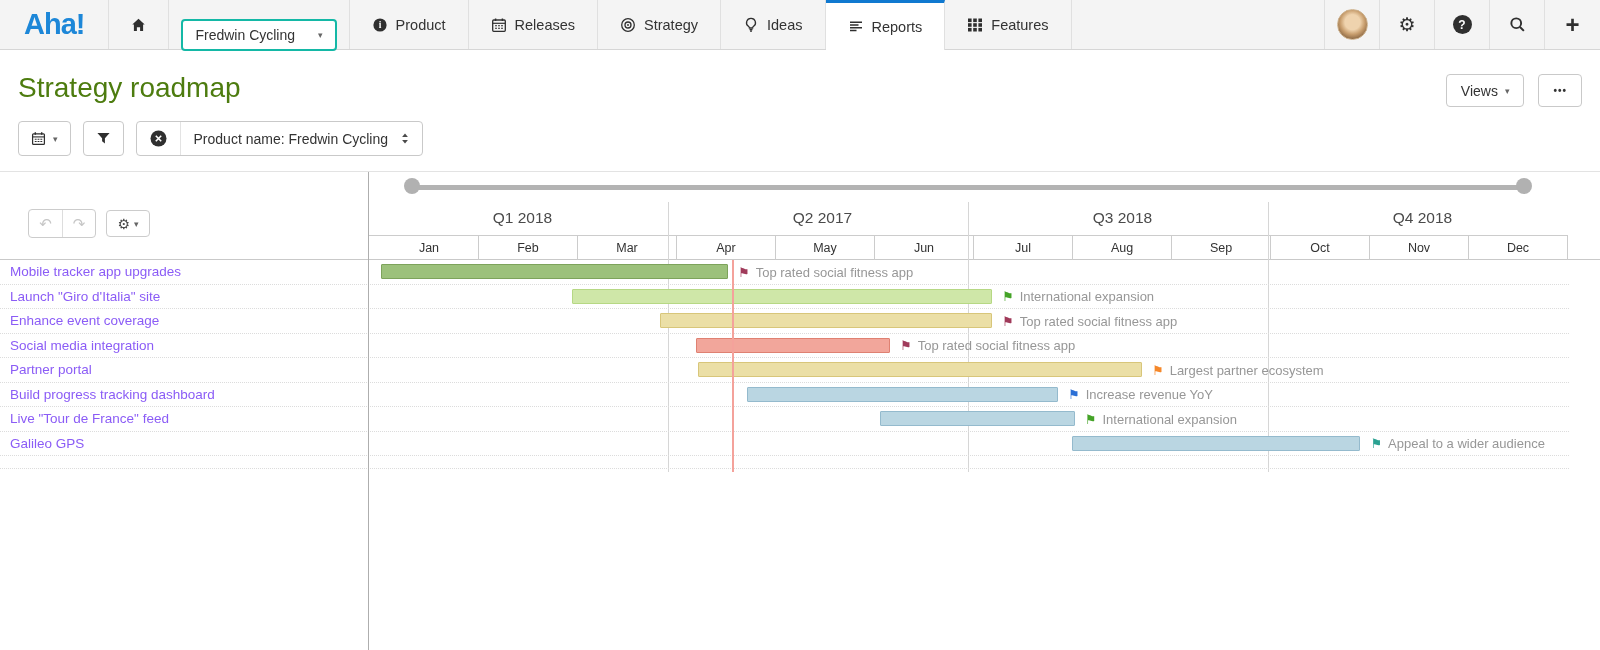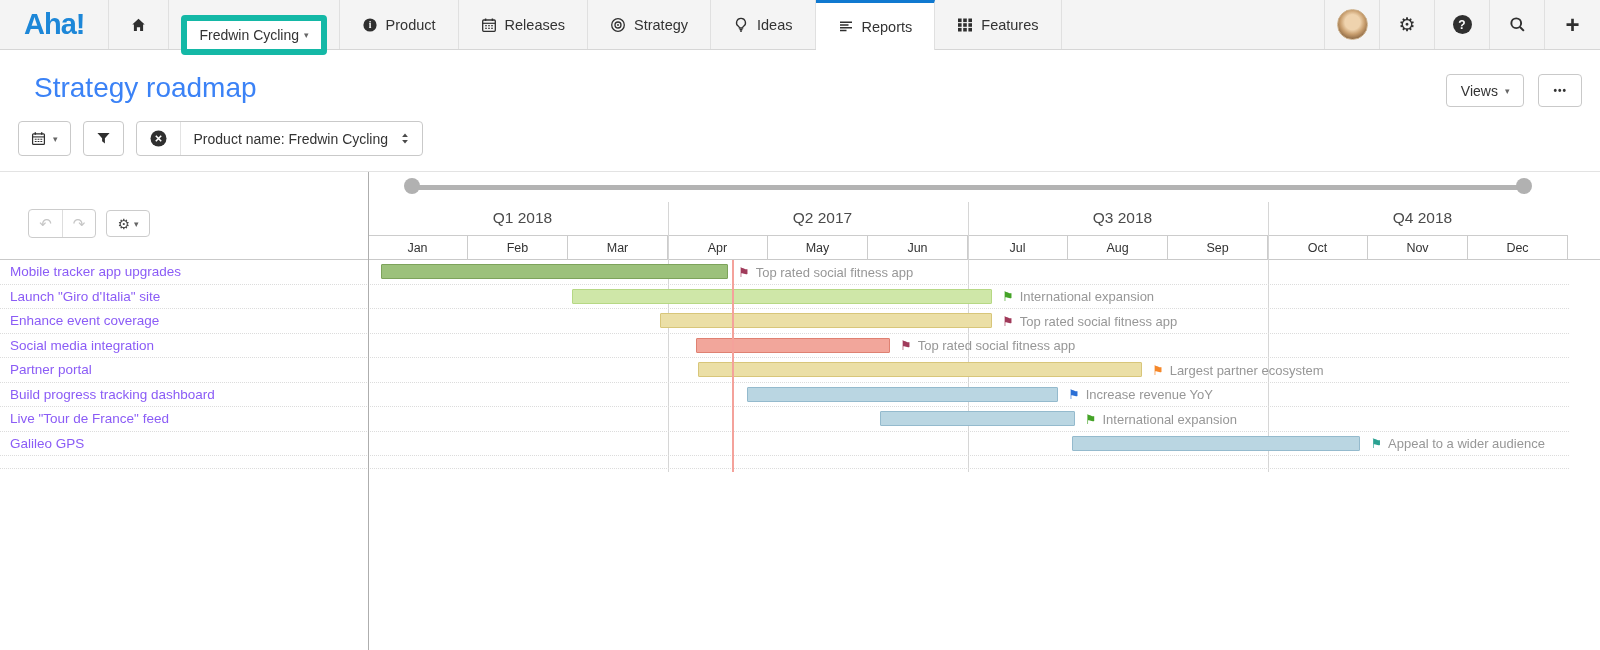--- a/index.html
+++ b/index.html
@@ -5,36 +5,36 @@
   * { box-sizing: border-box; margin: 0; padding: 0; }
   html,body { width:1600px; height:650px; overflow:hidden; background:#fff;
     font-family:"Liberation Sans", sans-serif; color:#333; }
 
   
   .nav { height:50px; background:#f4f4f4; border-bottom:1px solid #d6d6d6; display:flex; align-items:stretch; }
   .ncell { display:flex; align-items:center; border-right:1px solid #e0e0e0; }
   .brand { font-size:29px; font-weight:bold; color:#1d87d8; letter-spacing:-1px; padding:0 24px; }
   .home-cell { width:60px; justify-content:center; }
   .ws-cell { padding:0 12px; }
-  .ws-btn { background:#fff; border:6px solid #14b8a6; border-radius:4px; padding:6px 12px; display:flex; align-items:center; gap:5px; font-size:14px; color:#333; cursor:pointer;margin-top:20px; }
+  .ws-btn { background:#fff; border:2px solid #14b8a6; border-radius:4px; padding:6px 12px; display:flex; align-items:center; gap:23px; font-size:14px; color:#333; cursor:pointer;margin-top:20px; }
   .nav-item { padding:0 22px; gap:8px; font-size:14.5px; cursor:pointer; }
   .nav-item.active { background:#fff; border-top:3px solid #1079d0; border-right:1px solid #e0e0e0; margin-bottom:-1px; }
   .nav-spacer { flex:1; border-right:1px solid #e0e0e0; }
   .icell { width:55px; display:flex; align-items:center; justify-content:center; border-right:1px solid #e0e0e0; cursor:pointer; }
   .icell:last-child { border-right:none; }
   .avatar { width:31px; height:31px; border-radius:50%;
     background: radial-gradient(circle at 50% 42%, #efd3ae 0 34%, #c79d6d 55%, #8a6744 78%, #6e4f33 100%); border:1px solid #cdb18c; }
   .glyph-gear { font-size:19px; color:#2f2f2f; }
   .glyph-plus { font-size:24px; font-weight:bold; color:#2f2f2f; line-height:1; }
   .help-dot { width:19px; height:19px; border-radius:50%; background:#2f2f2f; color:#fff; font-size:12px; font-weight:bold; display:flex; align-items:center; justify-content:center; }
   .caret { font-size:9px; color:#666; }
 
   
   .page-head { display:flex; justify-content:space-between; align-items:flex-start; padding:22px 18px 0 18px; }
-  .title { font-size:28px; color:#3b82f6; font-weight:400;margin-left:16px; }
+  .title { font-size:28px; color:#4d7c0f; font-weight:400; }
   .head-btns { display:flex; gap:14px; margin-top:2px; }
   .btn { background:#fff; border:1px solid #c9c9c9; border-radius:4px; height:33px; padding:0 14px; font-size:14px; color:#333; display:flex; align-items:center; gap:7px; cursor:pointer; }
   .dots { font-size:10px; letter-spacing:1px; font-weight:bold; }
 
   
   .filter-bar { display:flex; gap:12px; margin:14px 0 0 18px; align-items:center; }
   .fbtn { background:#fff; border:1px solid #c9c9c9; border-radius:4px; height:35px; padding:0 12px; display:flex; align-items:center; gap:7px; cursor:pointer; }
   .chip { display:flex; align-items:stretch; background:#fff; border:1px solid #c9c9c9; border-radius:4px; height:35px; }
   .chip-x { display:flex; align-items:center; padding:0 13px; border-right:1px solid #e3e3e3; cursor:pointer; }
   .chip-label { display:flex; align-items:center; font-size:14px; padding:0 8px 0 13px; }
@@ -52,21 +52,21 @@
   .ubtn + .ubtn { border-left:1px solid #ddd; }
   .gear-btn { margin-left:10px; border:1px solid #ccc; border-radius:4px; width:44px; height:27px; display:flex; align-items:center; justify-content:center; gap:4px; color:#4a4a4a; background:#fff; font-size:14px; cursor:pointer; }
 
   .chart-head { flex:1; position:relative; }
   .slider-strip { height:30px; position:relative; }
   .slider-track { position:absolute; left:44px; width:1112px; top:13px; height:5px; background:#b3b3b3; border-radius:3px; cursor:pointer; }
   .slider-handle { position:absolute; top:6px; width:16px; height:16px; border-radius:50%; background:#b1b1b1; cursor:ew-resize; }
   .sh-left { left:36px; } .sh-right { left:1148px; }
   .quarters { display:flex; width:1200px; height:33px; }
   .qcell { width:300px; font-size:15.5px; color:#4a4a4a; padding:7px 0 0 9px;text-align:center; }
-  .months { display:flex; width:1200px; height:25px; border-top:1px solid #ccc; }
+  .months { display:flex; width:1200px; height:25px; border-top:1px solid #ccc;padding-left:12px; }
   .mcell { width:100px; text-align:center; font-size:12.5px; color:#333; line-height:24px; border-right:1px solid #ccc; }
 
   .vlines { position:absolute; left:368px; top:30px; width:1200px; height:270px; pointer-events:none; }
   .vl { position:absolute; top:0; bottom:0; width:1px; background:#d6d6d6; }
 
   .rows { position:relative; }
   .row { display:flex; height:24.5px; border-bottom:1px dotted #dcdcdc; width:1569px; }
   .row-label { width:368px; padding-left:10px; font-size:13.5px; color:#8b5cf6; line-height:24.5px; white-space:nowrap; overflow:hidden; cursor:pointer; }
   .row-chart { width:1200px; position:relative; }
   .bar { position:absolute; top:4px; height:15px; border:1px solid; border-radius:1px; cursor:pointer; }

